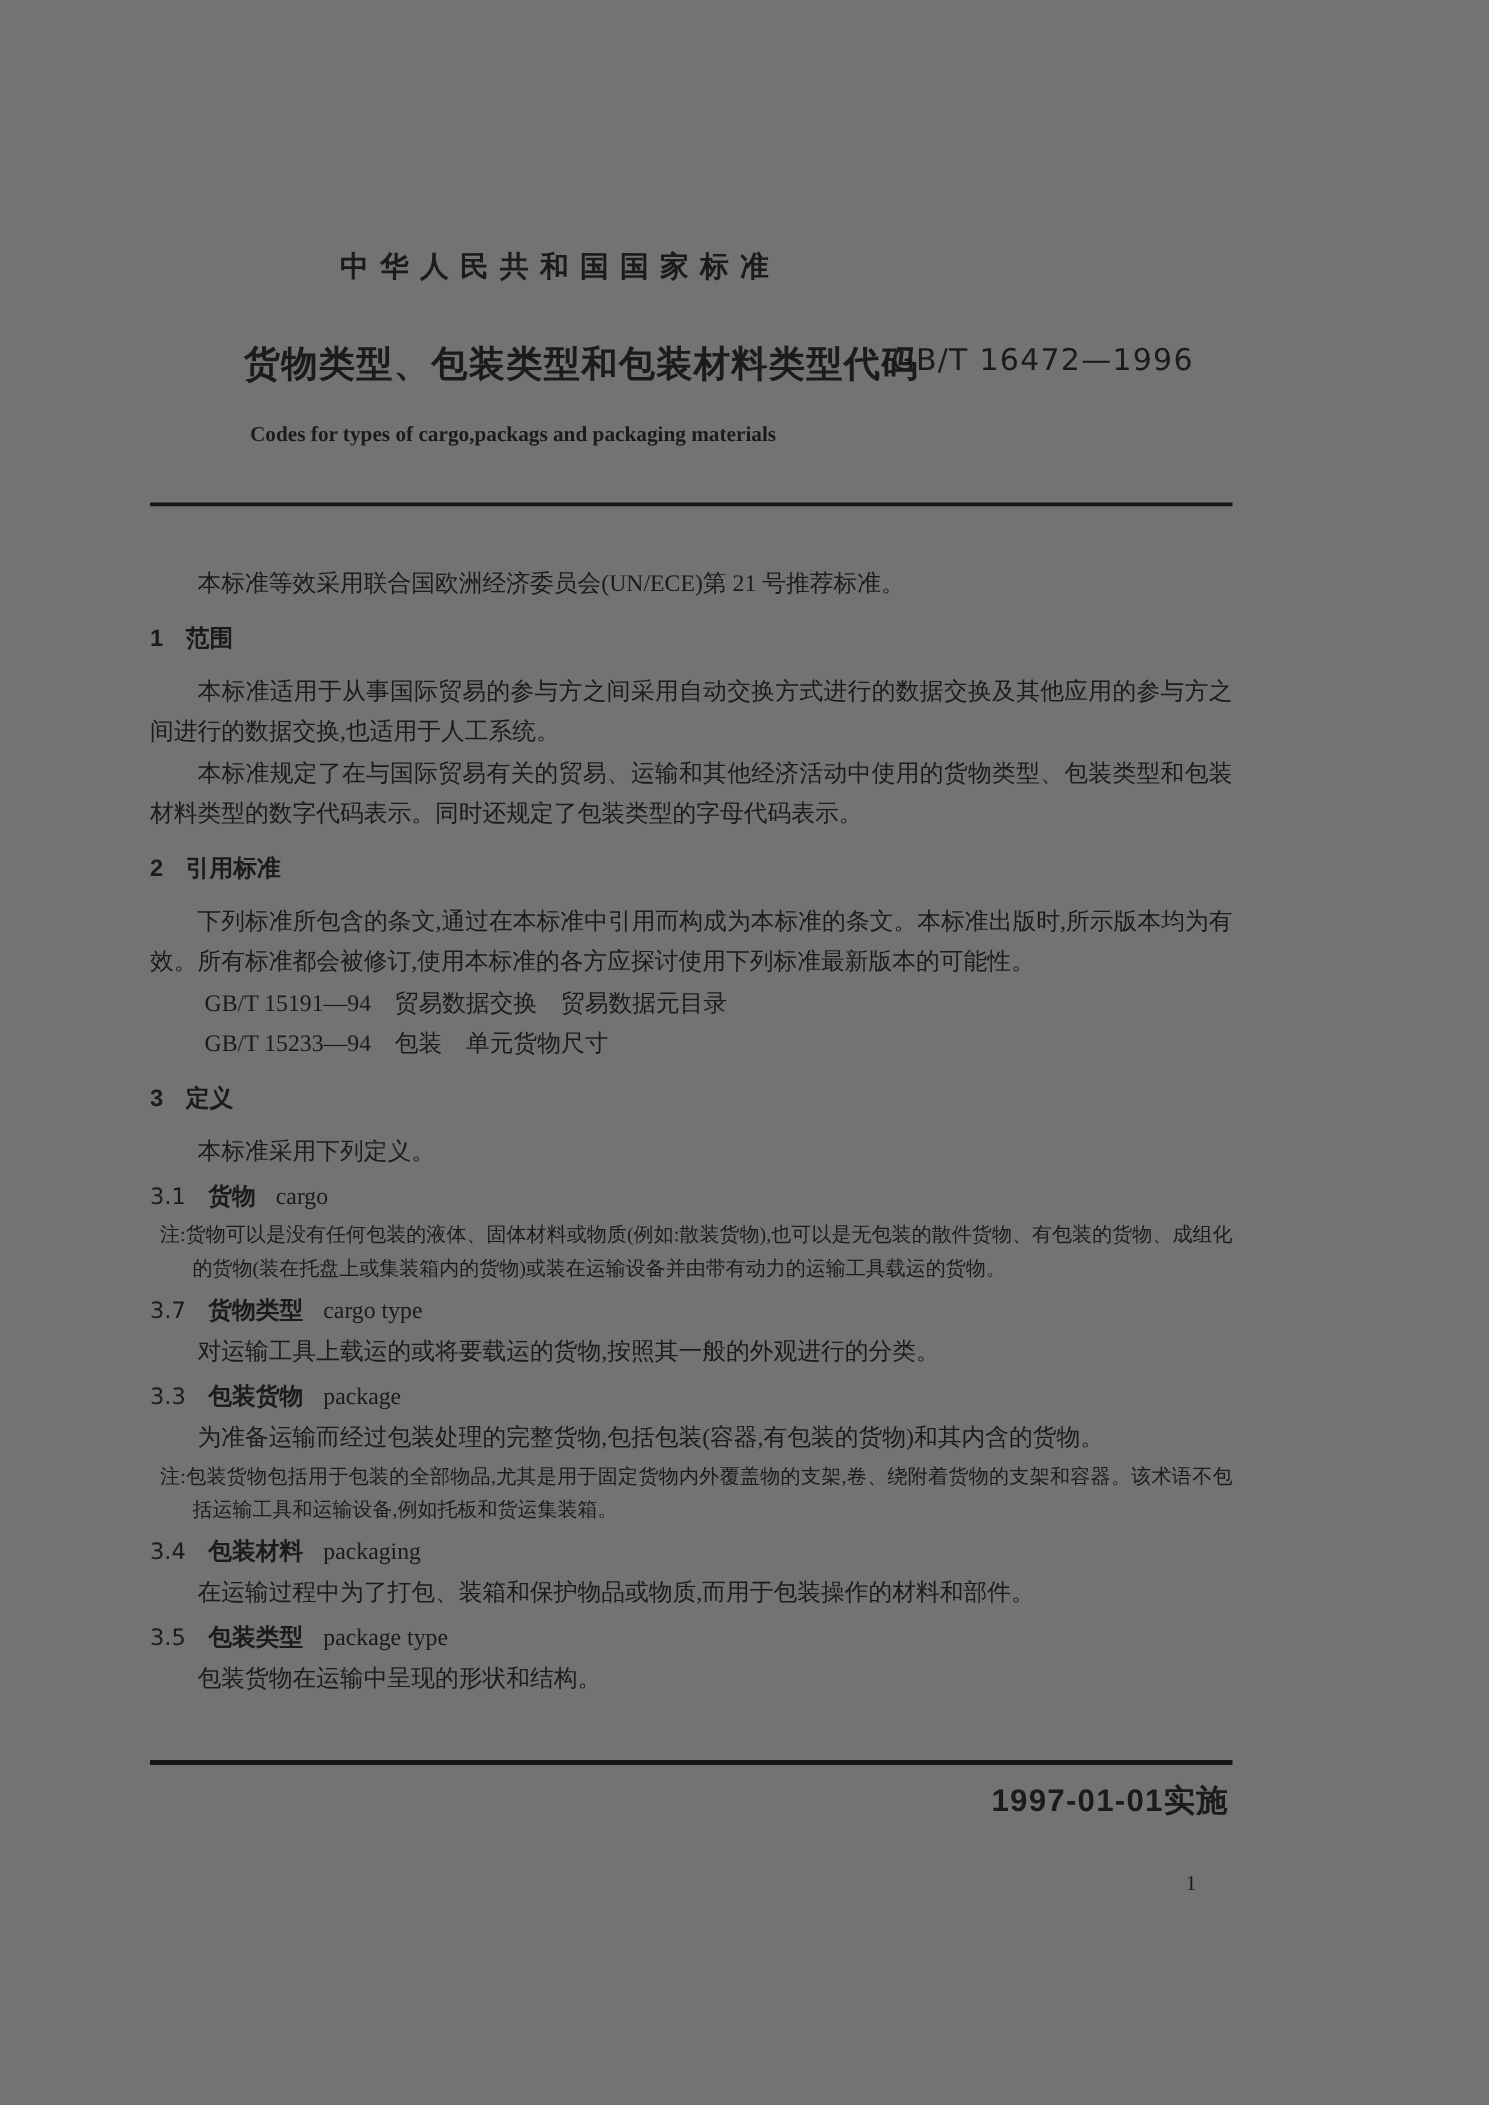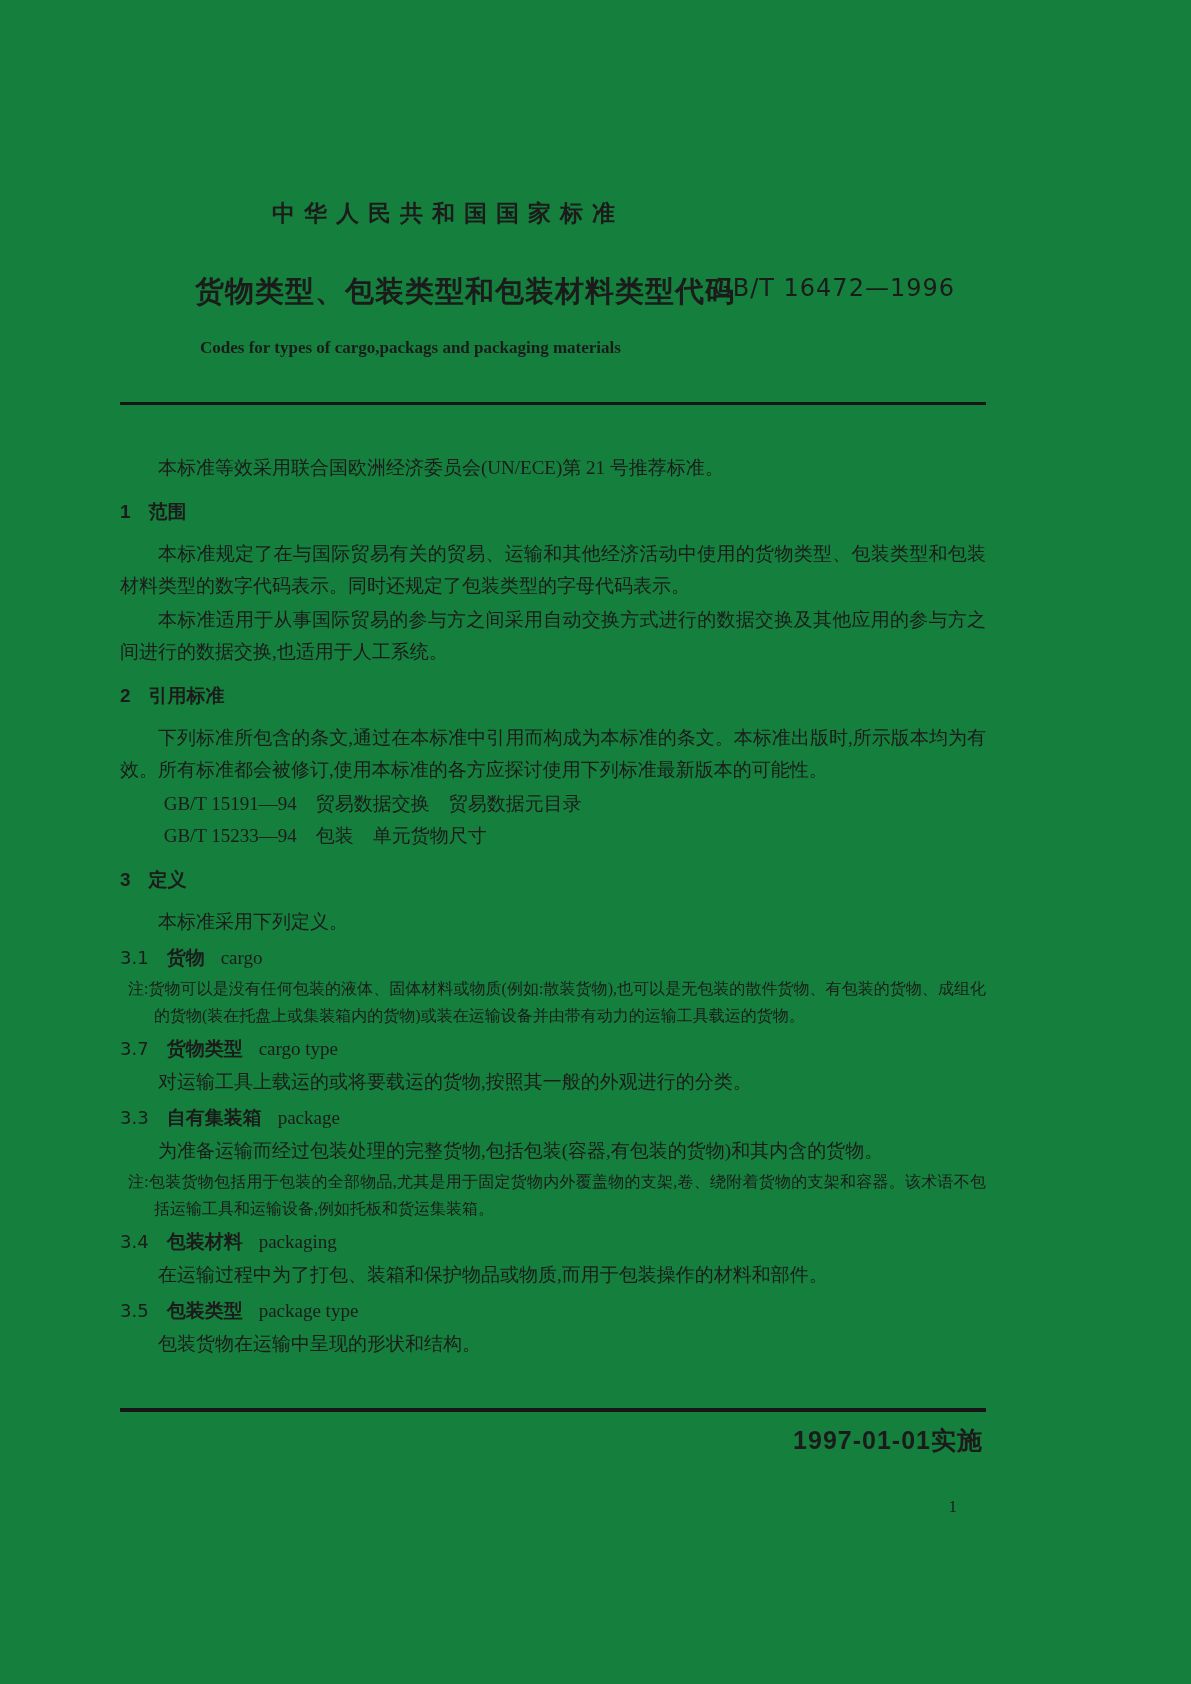--- a/index.html
+++ b/index.html
@@ -3,21 +3,21 @@
 <meta charset="utf-8">
 <style>
   html, body { margin: 0; padding: 0; }
   body { background: #cfcfcf; font-family: "Liberation Serif", serif; }
 
   .page {
     position: relative;
     width: 1191px;
     height: 1684px;
     margin: 0 auto;
-    background: #15803d;
+    background: #737373;
     color: #1b1b1b;
     overflow: hidden;
   }
 
   
   .hdr-label {
     position: absolute;
     top: 198px; left: 272px;
     font-family: "Liberation Sans", sans-serif;
     font-weight: bold;
@@ -155,38 +155,38 @@
   <h1 class="title-cn">货物类型、包装类型和包装材料类型代码</h1>
   <div class="std-code">GB/T 16472—1996</div>
   <div class="title-en">Codes for types of cargo,packags and packaging materials</div>
   <div class="rule-top"></div>
 
   <div class="doc-body">
 
     <p class="para intro">本标准等效采用联合国欧洲经济委员会(UN/ECE)第 21 号推荐标准。</p>
 
     <h2 class="sec-heading"><span class="sec-num">1</span><span>范围</span></h2>
+    <p class="para">本标准适用于从事国际贸易的参与方之间采用自动交换方式进行的数据交换及其他应用的参与方之间进行的数据交换,也适用于人工系统。</p>
     <p class="para">本标准规定了在与国际贸易有关的贸易、运输和其他经济活动中使用的货物类型、包装类型和包装材料类型的数字代码表示。同时还规定了包装类型的字母代码表示。</p>
-    <p class="para">本标准适用于从事国际贸易的参与方之间采用自动交换方式进行的数据交换及其他应用的参与方之间进行的数据交换,也适用于人工系统。</p>
 
     <h2 class="sec-heading"><span class="sec-num">2</span><span>引用标准</span></h2>
     <p class="para">下列标准所包含的条文,通过在本标准中引用而构成为本标准的条文。本标准出版时,所示版本均为有效。所有标准都会被修订,使用本标准的各方应探讨使用下列标准最新版本的可能性。</p>
     <p class="ref-line">GB/T 15191—94　贸易数据交换　贸易数据元目录</p>
     <p class="ref-line">GB/T 15233—94　包装　单元货物尺寸</p>
 
     <h2 class="sec-heading"><span class="sec-num">3</span><span>定义</span></h2>
     <p class="para">本标准采用下列定义。</p>
 
     <p class="def-term"><span class="def-num">3.1</span><span class="def-cn">货物</span><span class="def-en">cargo</span></p>
     <p class="note">注:货物可以是没有任何包装的液体、固体材料或物质(例如:散装货物),也可以是无包装的散件货物、有包装的货物、成组化的货物(装在托盘上或集装箱内的货物)或装在运输设备并由带有动力的运输工具载运的货物。</p>
 
     <p class="def-term"><span class="def-num">3.7</span><span class="def-cn">货物类型</span><span class="def-en">cargo type</span></p>
     <p class="def-desc">对运输工具上载运的或将要载运的货物,按照其一般的外观进行的分类。</p>
 
-    <p class="def-term"><span class="def-num">3.3</span><span class="def-cn">自有集装箱</span><span class="def-en">package</span></p>
+    <p class="def-term"><span class="def-num">3.3</span><span class="def-cn">包装货物</span><span class="def-en">package</span></p>
     <p class="def-desc">为准备运输而经过包装处理的完整货物,包括包装(容器,有包装的货物)和其内含的货物。</p>
     <p class="note">注:包装货物包括用于包装的全部物品,尤其是用于固定货物内外覆盖物的支架,卷、绕附着货物的支架和容器。该术语不包括运输工具和运输设备,例如托板和货运集装箱。</p>
 
     <p class="def-term"><span class="def-num">3.4</span><span class="def-cn">包装材料</span><span class="def-en">packaging</span></p>
     <p class="def-desc">在运输过程中为了打包、装箱和保护物品或物质,而用于包装操作的材料和部件。</p>
 
     <p class="def-term"><span class="def-num">3.5</span><span class="def-cn">包装类型</span><span class="def-en">package type</span></p>
     <p class="def-desc">包装货物在运输中呈现的形状和结构。</p>
 
   </div>

